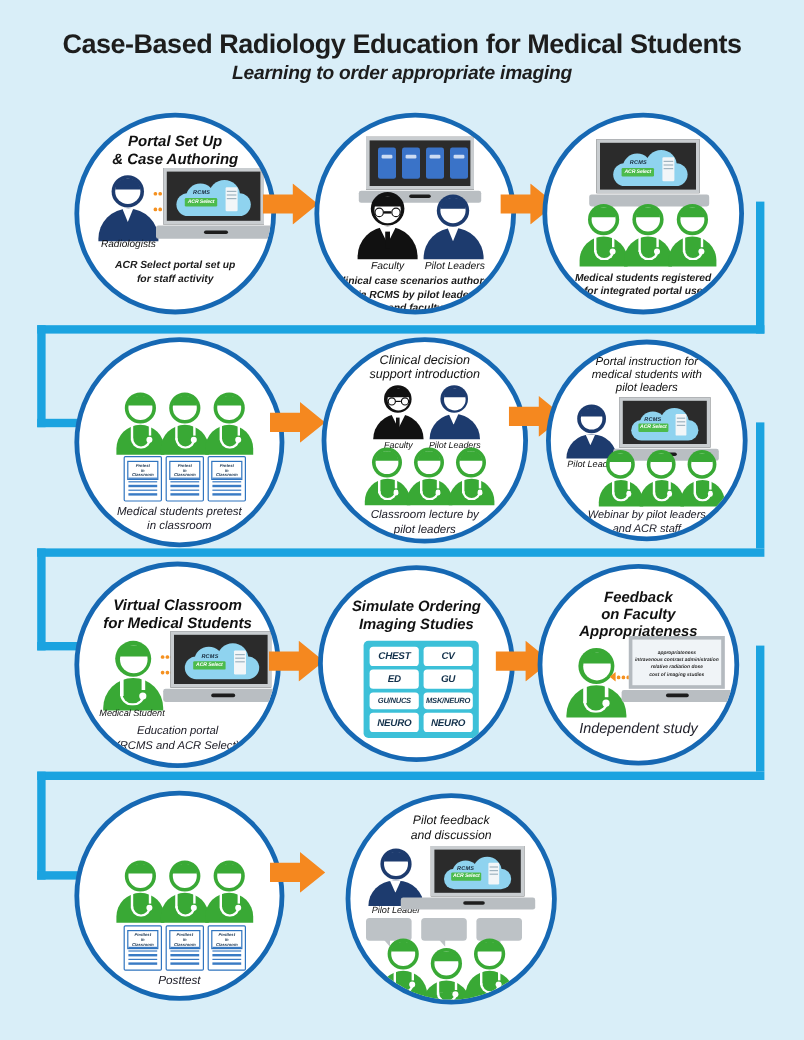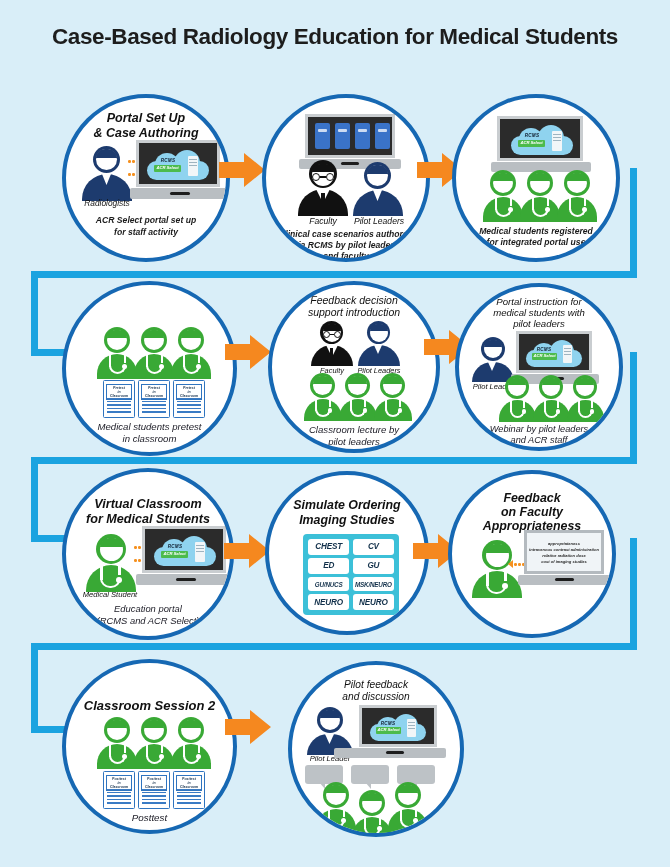--- a/index.html
+++ b/index.html
@@ -137,20 +137,21 @@
   .tri { position:absolute; width:0;height:0; border-top:4px solid transparent; border-bottom:4px solid transparent; border-left:5px solid #f59120; }
   .tri.left { border-left:0; border-right:5px solid #f59120; }
 </style>
 </head>
 <body>
 
 <div class="stage">
 
   <div class="title-wrap">
     <div class="title">Case-Based Radiology Education for Medical Students</div>
+    <div class="subtitle">Learning to order appropriate imaging</div>
   </div>
 
   <div class="rail" style="left:630px; top:168px; width:7px; height:110px;"></div>
   <div class="rail" style="left:31px; top:271px; width:606px; height:7px;"></div>
   <div class="rail" style="left:31px; top:271px; width:7px; height:85px;"></div>
   <div class="rail" style="left:31px; top:349px; width:55px; height:7px;"></div>
 
   <div class="rail" style="left:630px; top:352px; width:7px; height:105px;"></div>
   <div class="rail" style="left:31px; top:457px; width:606px; height:7px;"></div>
   <div class="rail" style="left:31px; top:457px; width:7px; height:85px;"></div>
@@ -425,21 +426,21 @@
       <div class="cap light" style="top:148px;">in classroom</div>
     </div>
   </div>
 
   <svg class="arrow" style="left:225px; top:335px;" viewBox="0 0 46 34">
     <polygon points="0,9 25,9 25,0 46,17 25,34 25,25 0,25" fill="#f5881f"></polygon>
   </svg>
 
   <div class="node" style="left:268px; top:281px; width:172px; height:172px;">
     <div class="node-inner">
-      <div class="hdr mid" style="top:10px; font-weight:normal; font-size:10.5px;">Feedback decision</div>
+      <div class="hdr mid" style="top:10px; font-weight:normal; font-size:10.5px;">Clinical decision</div>
       <div class="hdr mid" style="top:22px; font-weight:normal; font-size:10.5px;">support introduction</div>
 
       <div class="person" style="left:38px; top:36px; width:44px; height:45px;">
         <div class="p-head" style="left:10px; top:0; width:23px; height:23px; background:#111;"></div>
         <div class="p-head" style="left:13px; top:3px; width:18px; height:18px; background:#fff;"></div>
         <div style="position:absolute;left:13px;top:3px;width:18px;height:7px;background:#111;border-radius:9px 9px 0 0;"></div>
         <div style="position:absolute;left:13px;top:10px;width:18px;height:7px;">
           <span style="position:absolute;left:0;top:0;width:7px;height:7px;border:1.4px solid #111;border-radius:50%;background:#fff;"></span>
           <span style="position:absolute;right:0;top:0;width:7px;height:7px;border:1.4px solid #111;border-radius:50%;background:#fff;"></span>
           <span style="position:absolute;left:7px;top:2.5px;width:4px;height:1.4px;background:#111;"></span>
@@ -699,26 +700,26 @@
             <span>appropriateness</span>
             <span>intravenous contrast administration</span>
             <span>relative radiation dose</span>
             <span>cost of imaging studies</span>
           </div>
         </div>
         <div class="mon-base" style="left:0; top:45px; width:92px; height:10px;"></div>
         <div class="lp-notch" style="left:37px; top:48px; width:19px;"></div>
       </div>
 
+      <div class="cap light" style="top:126px; font-size:12px;">Independent study</div>
     </div>
   </div>
 
   <div class="node" style="left:62px; top:659px; width:175px; height:175px;">
     <div class="node-inner">
-      <div class="hdr big" style="top:36px; font-size:13px;">Classroom Session 2</div>
 
       <div style="position:absolute;left:31px;top:54px;width:114px;height:52px;">
         <div class="stud" style="left:0;top:0;width:40px;height:52px;">
           <div class="p-head" style="left:7px;top:0;width:26px;height:26px;background:#39a935;"></div>
           <div class="p-head" style="left:10px;top:3px;width:20px;height:20px;background:#fff;"></div>
           <div style="position:absolute;left:10px;top:3px;width:20px;height:8px;background:#39a935;border-radius:10px 10px 0 0;"></div>
           <div style="position:absolute;left:0;top:27px;width:40px;height:25px;background:#39a935;border-radius:20px 20px 0 0;"></div>
           <div style="position:absolute;left:12px;top:27px;width:17px;height:22px;">
             <span style="position:absolute;left:0;top:0;width:2.4px;height:13px;background:#fff;"></span>
             <span style="position:absolute;right:0;top:0;width:2.4px;height:9px;background:#fff;"></span>

